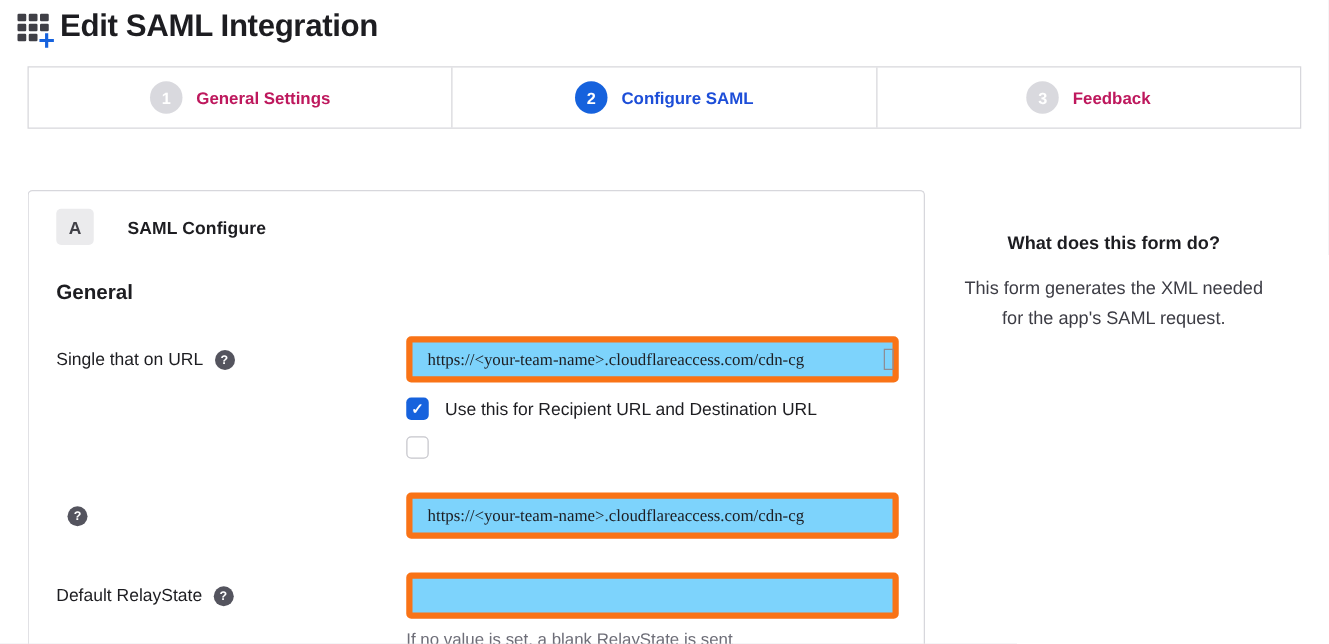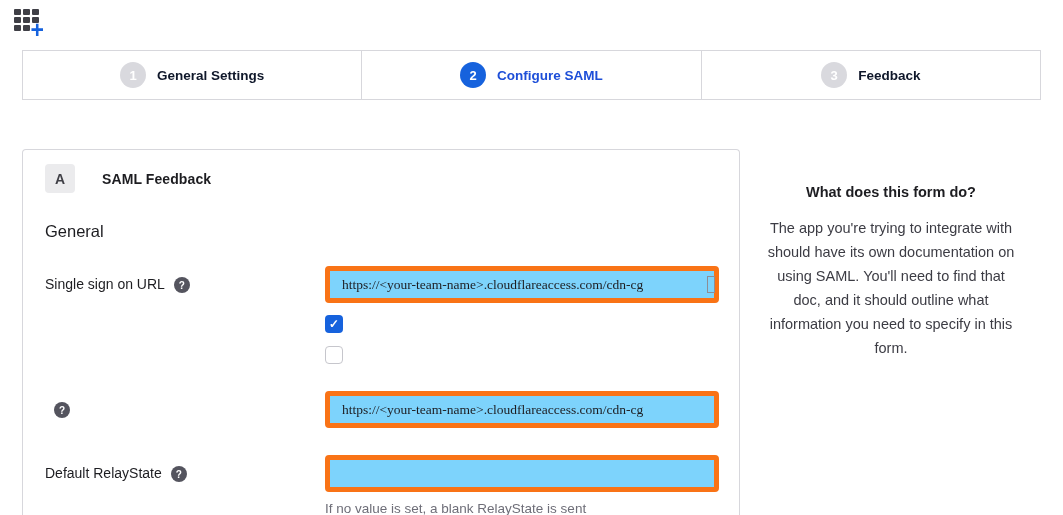--- a/index.html
+++ b/index.html
@@ -43,21 +43,21 @@
     gap: 11px; cursor: pointer;
   }
   .step + .step { border-left: 1px solid #d7d7dc; }
   .step-circle {
     width: 26px; height: 26px; border-radius: 50%;
     background: #d9d9de; color: #ffffff;
     font-size: 13px; font-weight: bold;
     display: flex; align-items: center; justify-content: center;
   }
   .step.active .step-circle { background: #1662dd; }
-  .step-label { font-size: 13.5px; font-weight: bold; color: #0f172a; }
+  .step-label { font-size: 13.5px; font-weight: bold; color: #be185d; }
   .step.active .step-label { color: #1d4ed8; }
 
   
   .main { display: flex; align-items: flex-start; margin-top: 49px; padding-left: 22px; }
 
   .card {
     width: 718px;
     border: 1px solid #d7d7dc;
     border-bottom: none;
     border-radius: 4px 4px 0 0;
@@ -65,21 +65,21 @@
     min-height: 360px;
   }
   .card-head { display: flex; align-items: center; gap: 27px; }
   .section-badge {
     width: 30px; height: 29px; background: #ebebed; border-radius: 4px;
     display: flex; align-items: center; justify-content: center;
     font-size: 14px; font-weight: bold; color: #3f3f46;
   }
   .section-title { font-size: 14px; font-weight: bold; letter-spacing: 0.1px; }
 
-  h2.group-heading { margin: 29px 0 0 0; font-size: 16.5px; font-weight: normal; }
+  h2.group-heading { margin: 29px 0 0 0; font-size: 16.5px; font-weight: bold; }
 
   .form { margin-top: 25px; }
   .form-row { display: grid; grid-template-columns: 280px 1fr; margin-bottom: 27px; }
   .form-row:last-child { margin-bottom: 0; }
   .label-cell { padding-top: 10px; font-size: 14px; display: flex; align-items: flex-start; }
   .help-icon {
     width: 16px; height: 16px; border-radius: 50%;
     background: #54545e; color: #ffffff;
     font-size: 10px; font-weight: bold;
     display: inline-flex; align-items: center; justify-content: center;
@@ -138,20 +138,21 @@
         <span class="sq"></span>
       <span class="sq"></span>
         <span class="sq"></span>
         <span class="sq"></span>
       <span class="sq"></span>
         <span class="sq"></span>
         <span class="sq hidden-sq"></span>
     </span>
     <span class="plus">+</span>
   </span>
+  <h1 class="page-title">Edit SAML Integration</h1>
 </div>
 
 <div class="steps">
   <div class="step">
     <span class="step-circle">1</span>
     <span class="step-label">General Settings</span>
   </div>
   <div class="step active">
     <span class="step-circle">2</span>
     <span class="step-label">Configure SAML</span>
@@ -160,39 +161,40 @@
     <span class="step-circle">3</span>
     <span class="step-label">Feedback</span>
   </div>
 </div>
 
 <div class="main">
 
   <div class="card">
     <div class="card-head">
       <span class="section-badge">A</span>
-      <span class="section-title">SAML Feedback</span>
+      <span class="section-title">SAML Configure</span>
     </div>
 
     <h2 class="group-heading">General</h2>
 
     <div class="form">
 
       <div class="form-row">
         <div class="label-cell">
-          <span>Single sign on URL</span>
+          <span>Single that on URL</span>
           <span class="help-icon">?</span>
         </div>
         <div class="field-cell">
           <div class="input-wrap">
             <input class="text-input" type="text" value="https://&lt;your-team-name&gt;.cloudflareaccess.com/cdn-cg" style="">
             <span class="text-caret"></span>
           </div>
           <div class="check-row first">
             <span class="checkbox checked">✓</span>
+            <span class="check-label">Use this for Recipient URL and Destination URL</span>
           </div>
           <div class="check-row">
             <span class="checkbox unchecked"></span>
           </div>
         </div>
       </div>
 
       <div class="form-row">
         <div class="label-cell">
           <span class="help-icon">?</span>
@@ -215,16 +217,16 @@
           </div>
           <div class="helper-text">If no value is set, a blank RelayState is sent</div>
         </div>
       </div>
 
     </div>
   </div>
 
   <aside class="side-help">
     <h3>What does this form do?</h3>
-    <p>The app you're trying to integrate with should have its own documentation on using SAML. You'll need to find that doc, and it should outline what information you need to specify in this form.</p>
+    <p>This form generates the XML needed for the app's SAML request.</p>
   </aside>
 
 </div>
 
 </body></html>

